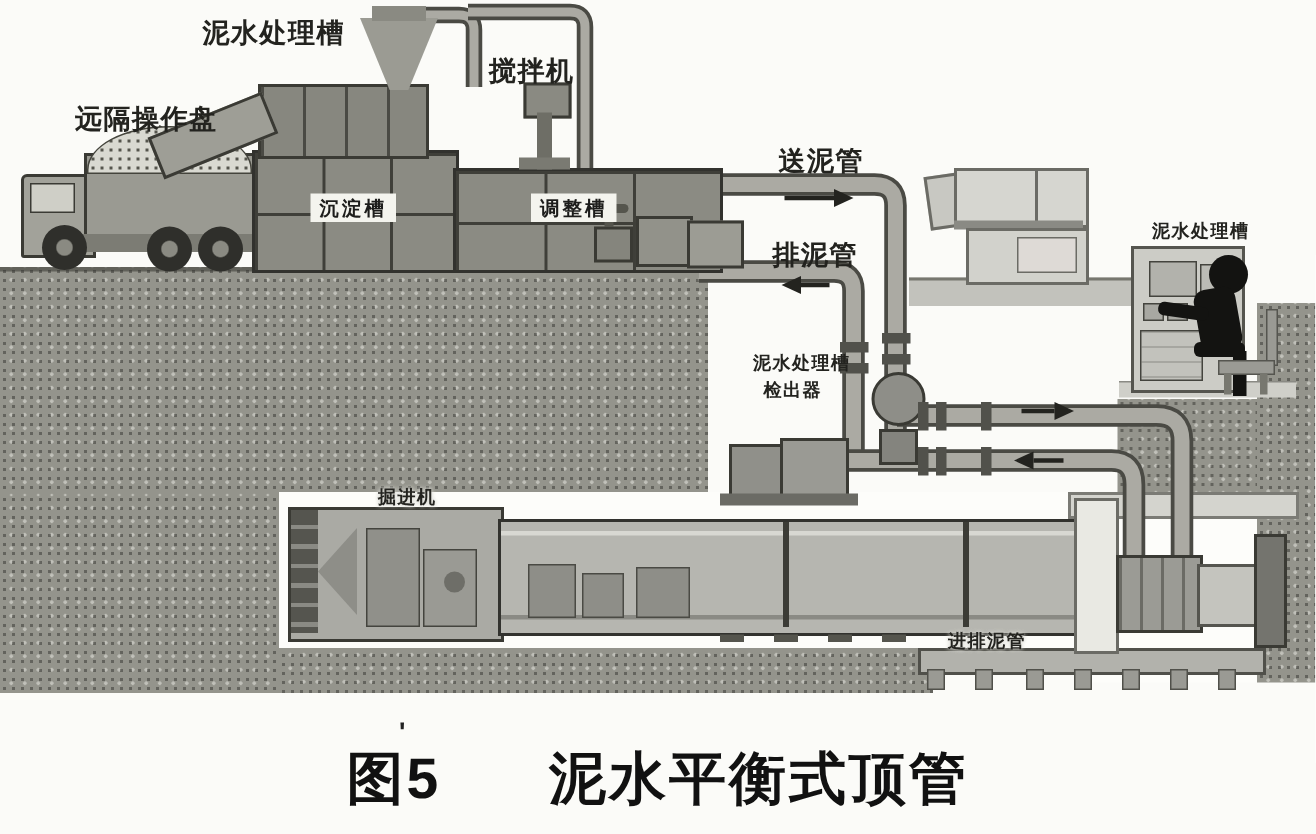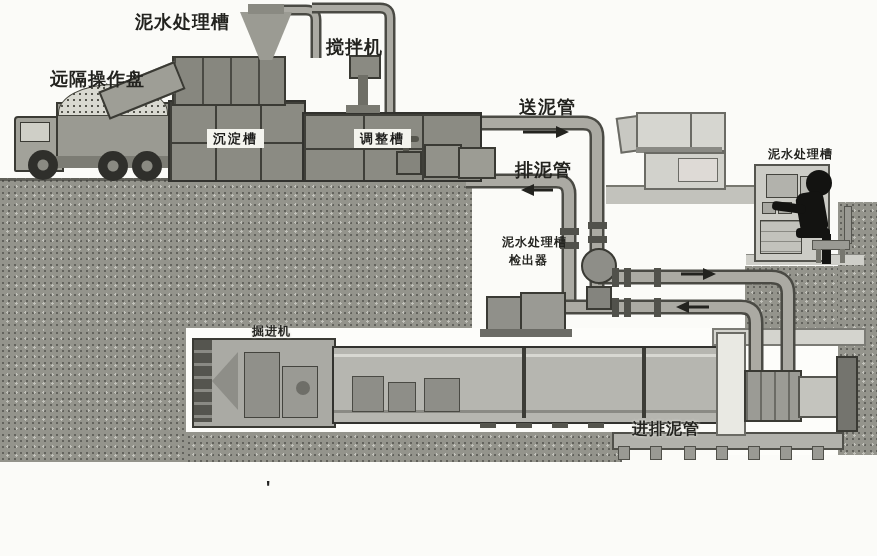--- a/index.html
+++ b/index.html
@@ -196,17 +196,20 @@
   <div class="lbl" style="left:135px;top:13px;">泥水处理槽</div>
   <div class="lbl" style="left:326px;top:38px;">搅拌机</div>
   <div class="tag" style="left:207px;top:129px;">沉淀槽</div>
   <div class="tag" style="left:354px;top:129px;">调整槽</div>
   <div class="lbl" style="left:519px;top:98px;">送泥管</div>
   <div class="lbl" style="left:515px;top:161px;">排泥管</div>
   <div class="lbl" style="left:502px;top:236px;font-size:12px;">泥水处理槽</div>
   <div class="lbl" style="left:509px;top:254px;font-size:12px;">检出器</div>
   <div class="lbl" style="left:768px;top:148px;font-size:12px;">泥水处理槽</div>
   <div class="lbl halo" style="left:252px;top:325px;font-size:12px;">掘进机</div>
-  <div class="lbl halo" style="left:632px;top:421px;font-size:16px;">进排泥管</div>
+  <div class="lbl halo" style="left:632px;top:421px;font-size:12px;">进排泥管</div>
 
   <div class="abs" style="left:266px;top:478px;font-size:18px;font-weight:bold;color:#222;">'</div>
+  <div class="caption">
+    <span>图5</span><span class="gap"></span><span>泥水平衡式顶管</span>
+  </div>
 
 </div>
 
 </body></html>

